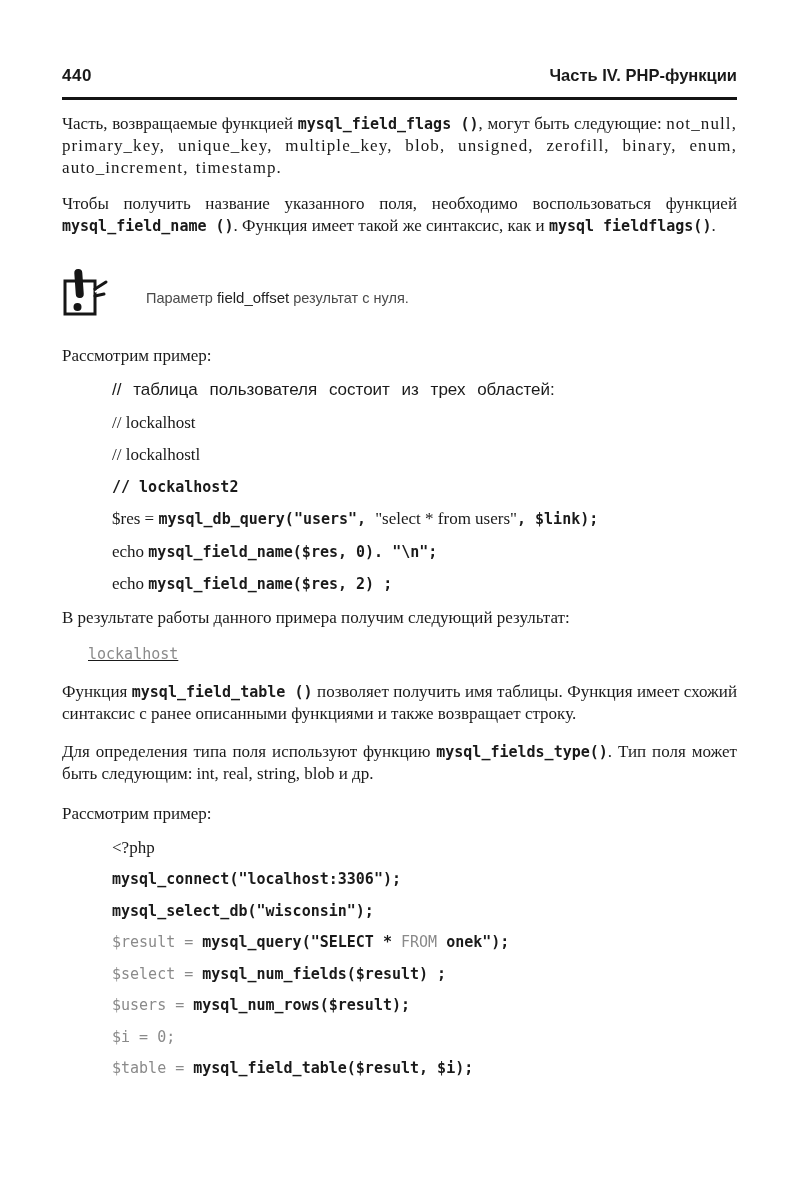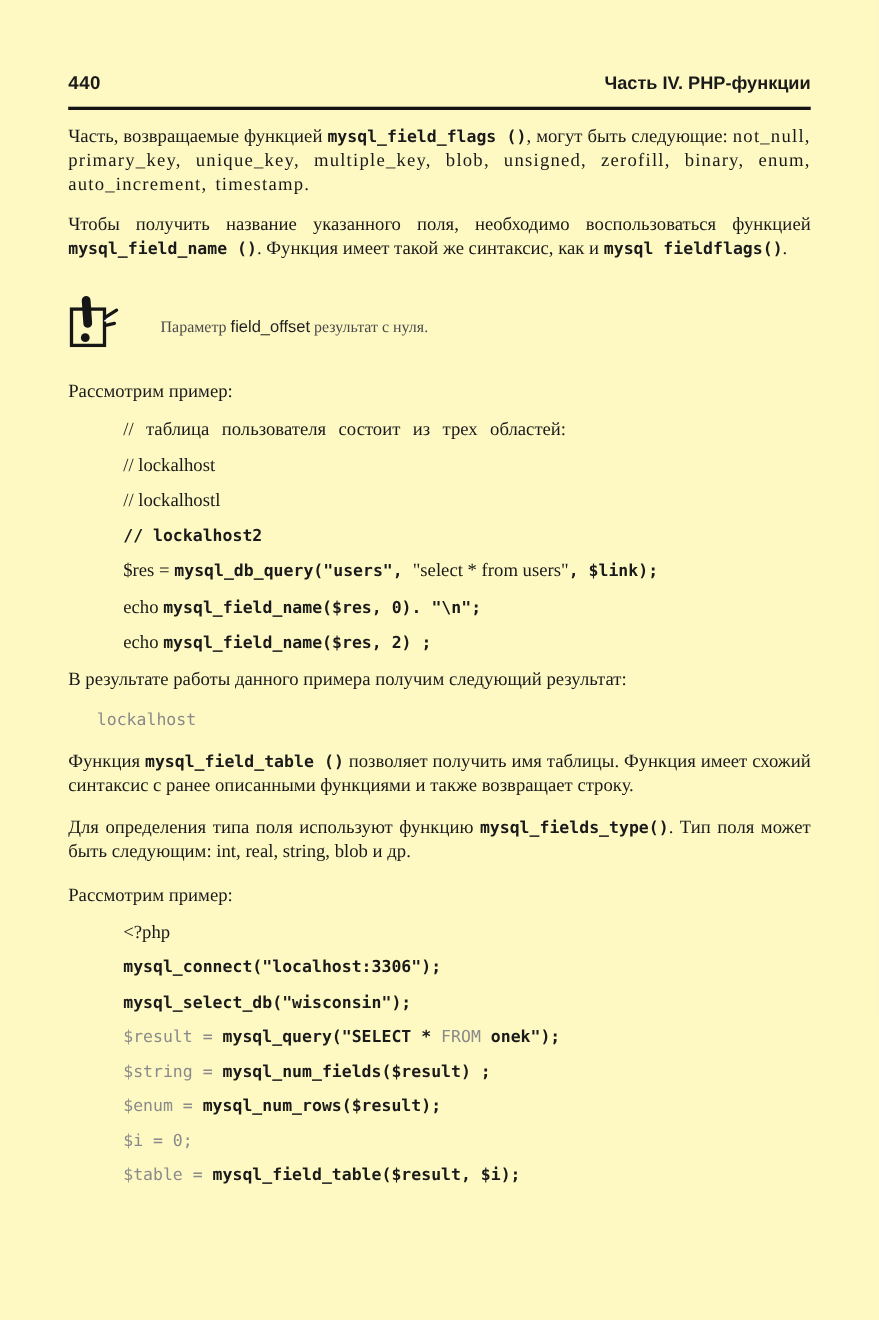--- a/index.html
+++ b/index.html
@@ -1,61 +1,61 @@
 <!DOCTYPE html>
 <html><head>
 <meta charset="utf-8">
 <style>
   html,body { margin:0; padding:0; background:#e8e8e8; }
   .page {
     position:relative;
     width:799px; height:1200px;
     margin:0 auto;
-    background:#fef9c3;
+    background:#ffffff;
     box-sizing:border-box;
     padding:66px 62px 0 62px;
     color:#1a1a1a;
     font-family:"Liberation Serif", serif;
     overflow:hidden;
   }
   
   .hdr { display:flex; justify-content:space-between; align-items:baseline;
          font-family:"Liberation Sans", sans-serif; }
   .hdr .pgnum  { font-size:17px; font-weight:700; letter-spacing:.5px; }
   .hdr .ptitle { font-size:16.5px; font-weight:700; }
   .rule { height:3px; background:#141414; margin-top:11px; }
 
   
   .para { font-size:17px; line-height:22px; text-align:justify; margin:14px 0 0 0; }
   .para.first { margin-top:13px; }
   .intro-line { font-size:17px; line-height:22px; margin:22px 0 0 0; }
 
   .seg-serif   { font-family:"Liberation Serif", serif; }
   .seg-serifsp { font-family:"Liberation Serif", serif; letter-spacing:1.1px; word-spacing:2px; }
-  .seg-serifws { font-family:Liberation Serif, serif; word-spacing:7px; }
+  .seg-serifws { font-family:Liberation Sans, sans-serif; word-spacing:7px; }
   .seg-mono      { font-family:"DejaVu Sans Mono", monospace; font-weight:700; font-size:15px; }
   .seg-monolight { font-family:"DejaVu Sans Mono", monospace; font-weight:400; font-size:15px; color:#8a8a8a; }
-  .seg-sans     { font-family:Liberation Serif, serif; color:#4a4a4a; }
+  .seg-sans     { font-family:Liberation Sans, sans-serif; color:#4a4a4a; }
   .seg-sansbold { font-family:"Liberation Sans", sans-serif; color:#222; font-weight:400; }
 
   
   .attention { display:flex; align-items:flex-start; gap:20px; margin-top:30px; }
   .att-icon { flex:0 0 auto; width:46px; height:56px; }
   .att-text { padding-top:12px; }
   .att-title { font-family:"Liberation Sans", sans-serif; font-weight:700; font-size:17px; letter-spacing:.3px; }
   .att-note  { margin:10px 0 0 18px; font-size:14.5px; line-height:18px; }
   .att-note .seg-sansbold { font-size:15px; }
 
   
   .codeblock { margin:13px 0 0 50px; }
   .codeblock .code-line { font-family:"DejaVu Sans Mono", monospace; font-size:15px; font-weight:700;
                           line-height:19px; margin-bottom:12.5px; white-space:pre-wrap; }
   .codeblock .code-line .seg-serif,
   .codeblock .code-line .seg-serifws { font-size:17px; font-weight:400; }
-  .outblock { margin-left:26px; margin-top:16px; }
+  .outblock { margin-left:26px; margin-top:16px;text-decoration:underline; }
   .outblock .code-line { margin-bottom:11px; }
 </style>
 </head>
 <body>
 
 <div class="page">
 
   <div class="hdr">
     <span class="pgnum">440</span>
     <span class="ptitle">Часть IV. PHP-функции</span>
@@ -99,19 +99,19 @@
 
   <p class="para" style="margin-top:17px"><span class="seg-serif">Функция </span><span class="seg-mono">mysql_field_table ()</span><span class="seg-serif"> позволяет получить имя таблицы. Функция имеет схожий синтаксис с ранее описанными функциями и также возвращает строку.</span></p>
   <p class="para" style="margin-top:16px"><span class="seg-serif">Для определения типа поля используют функцию </span><span class="seg-mono">mysql_fields_type()</span><span class="seg-serif">. Тип поля может быть следующим: int, real, string, blob и др.</span></p>
 
   <p class="intro-line" style="margin-top:18px">Рассмотрим пример:</p>
   <div class="codeblock">
       <div class="code-line"><span class="seg-serif">&lt;?php</span></div>
       <div class="code-line"><span class="seg-mono">mysql_connect("localhost:3306");</span></div>
       <div class="code-line"><span class="seg-mono">mysql_select_db("wisconsin");</span></div>
       <div class="code-line"><span class="seg-monolight">$result = </span><span class="seg-mono">mysql_query("SELECT * </span><span class="seg-monolight">FROM </span><span class="seg-mono">onek");</span></div>
-      <div class="code-line"><span class="seg-monolight">$string = </span><span class="seg-mono">mysql_num_fields($result) ;</span></div>
-      <div class="code-line"><span class="seg-monolight">$enum = </span><span class="seg-mono">mysql_num_rows($result);</span></div>
+      <div class="code-line"><span class="seg-monolight">$select = </span><span class="seg-mono">mysql_num_fields($result) ;</span></div>
+      <div class="code-line"><span class="seg-monolight">$users = </span><span class="seg-mono">mysql_num_rows($result);</span></div>
       <div class="code-line"><span class="seg-monolight">$i = 0;</span></div>
       <div class="code-line"><span class="seg-monolight">$table = </span><span class="seg-mono">mysql_field_table($result, $i);</span></div>
     </div>
 
 </div>
 
 </body></html>

